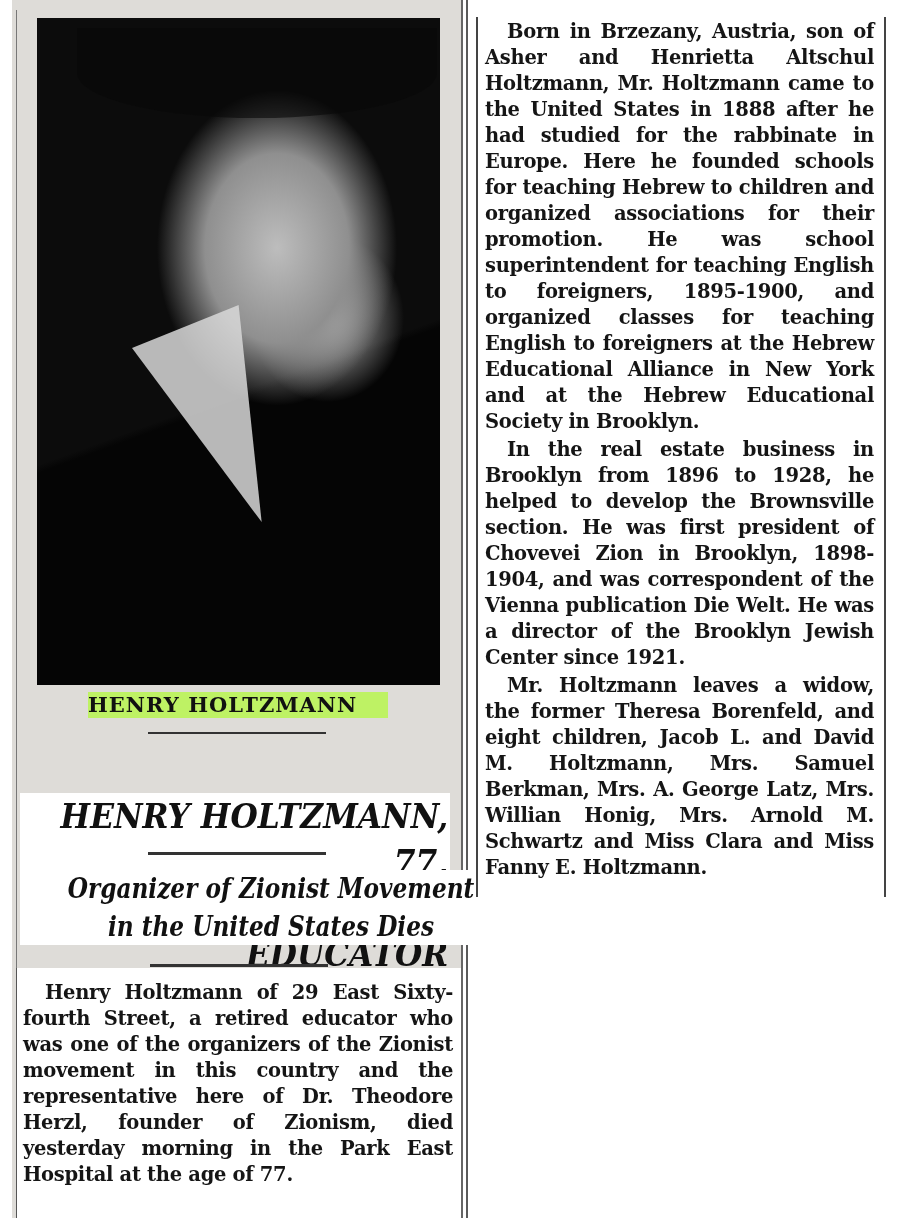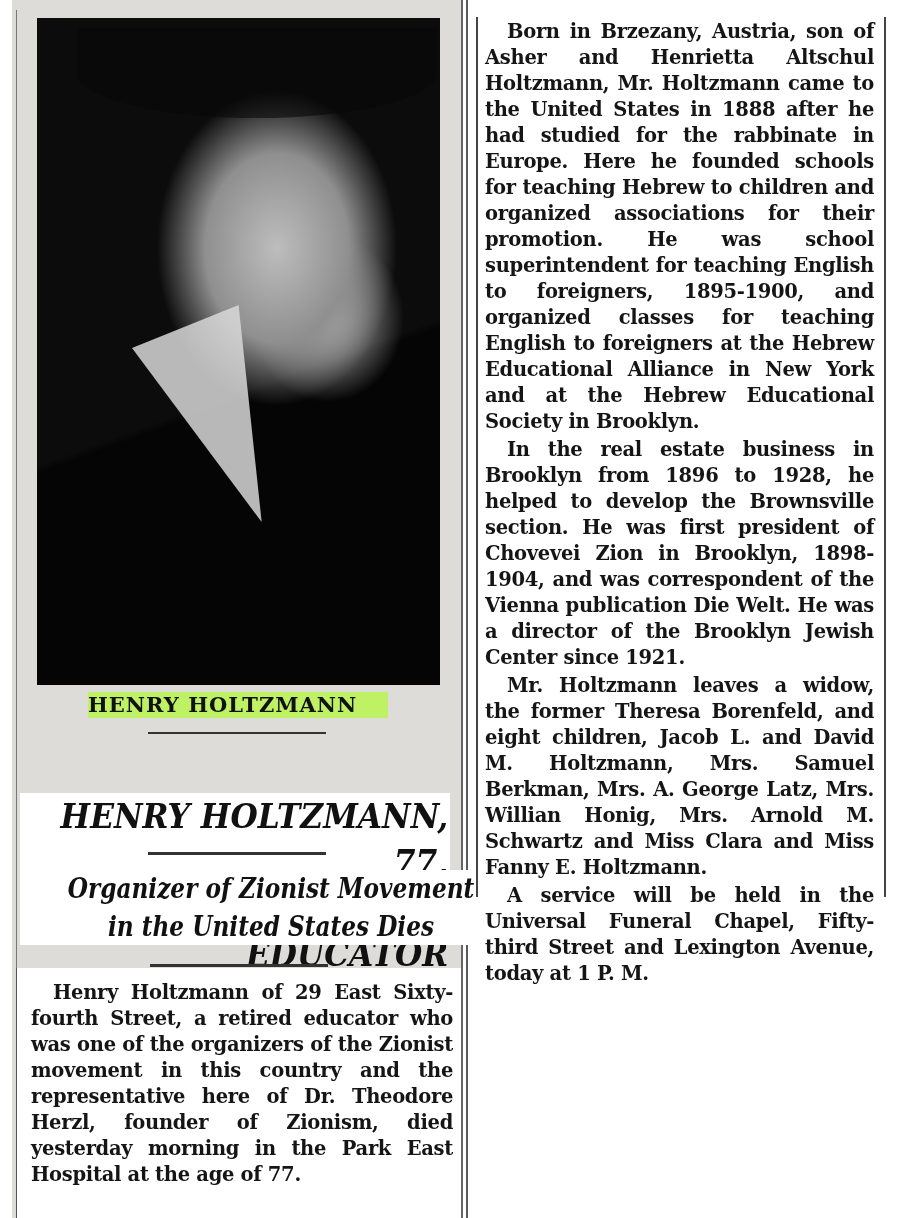--- a/index.html
+++ b/index.html
@@ -56,21 +56,21 @@
   }
   .lead-box {
     position: absolute; left: 16px; top: 968px; width: 444px; height: 250px; background: #fff;
     border-left: 1px solid #555;
   }
   .body-text {
     font-family: "DejaVu Serif", serif; font-weight: bold; font-size: 19.5px;
     line-height: 26px; text-align: justify; color: #151515; margin: 0;
     letter-spacing: -0.3px;
   }
-  .lead-box .body-text { padding: 12px 8px 0 14px; }
+  .lead-box .body-text { padding: 12px 8px 0 6px; }
   .indent { text-indent: 22px; }
   .right-col {
     position: absolute; left: 476px; top: 17px; width: 406px; height: 880px;
     background: #fff; border-left: 2px solid #444; border-right: 2px solid #444;
   }
   .right-col .body-text { padding: 2px 10px 0 7px; margin-bottom: 0; }
   .divider-v { position: absolute; left: 466px; top: 0; width: 2px; height: 1218px; background: #5a5a5a; }
 </style>
 </head>
 <body>
@@ -102,14 +102,13 @@
 <div class="short-rule" style="left:150px; top:964px; width:178px; height:3px;"></div>
 
 <div class="lead-box">
   <p class="body-text indent">Henry Holtzmann of 29 East Sixty-fourth Street, a retired educator who was one of the organizers of the Zionist movement in this country and the representative here of Dr. Theodore Herzl, founder of Zionism, died yesterday morning in the Park East Hospital at the age of 77.</p>
 </div>
 
 <div class="right-col">
   <p class="body-text indent">Born in Brzezany, Austria, son of Asher and Henrietta Altschul Holtzmann, Mr. Holtzmann came to the United States in 1888 after he had studied for the rabbinate in Europe. Here he founded schools for teaching Hebrew to children and organized associations for their promotion.  He was school superintendent for teaching English to foreigners, 1895-1900, and organized classes for teaching English to foreigners at the Hebrew Educational Alliance in New York and at the Hebrew Educational Society in Brooklyn.</p>
   <p class="body-text indent">In the real estate business in Brooklyn from 1896 to 1928, he helped to develop the Brownsville section.  He was first president of Chovevei Zion in Brooklyn, 1898-1904, and was correspondent of the Vienna publication Die Welt.  He was a director of the Brooklyn Jewish Center since 1921.</p>
   <p class="body-text indent">Mr. Holtzmann leaves a widow, the former Theresa Borenfeld, and eight children, Jacob L. and David M. Holtzmann, Mrs. Samuel Berkman, Mrs. A. George Latz, Mrs. Willian Honig, Mrs. Arnold M. Schwartz and Miss Clara and Miss Fanny E. Holtzmann.</p>
-  <p class="body-text indent">A service will be held in the Universal Funeral Chapel, Fifty-third Street and Lexington Avenue, today at 1 P. M.</p>
 </div>
 
 </body></html>

